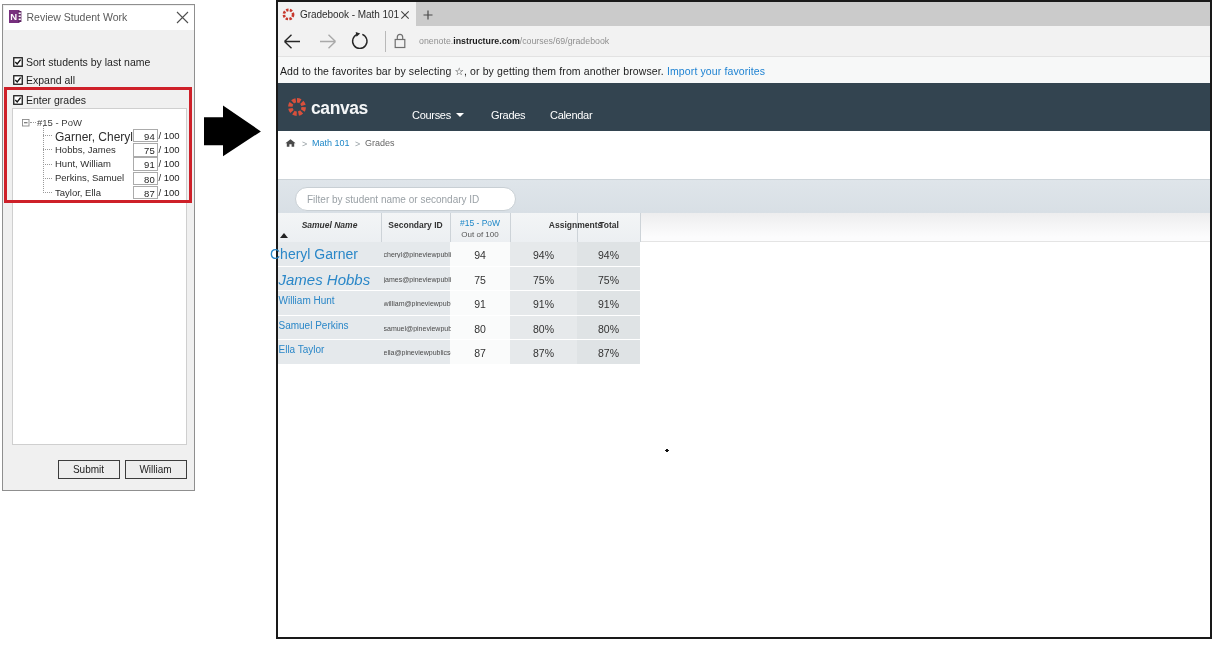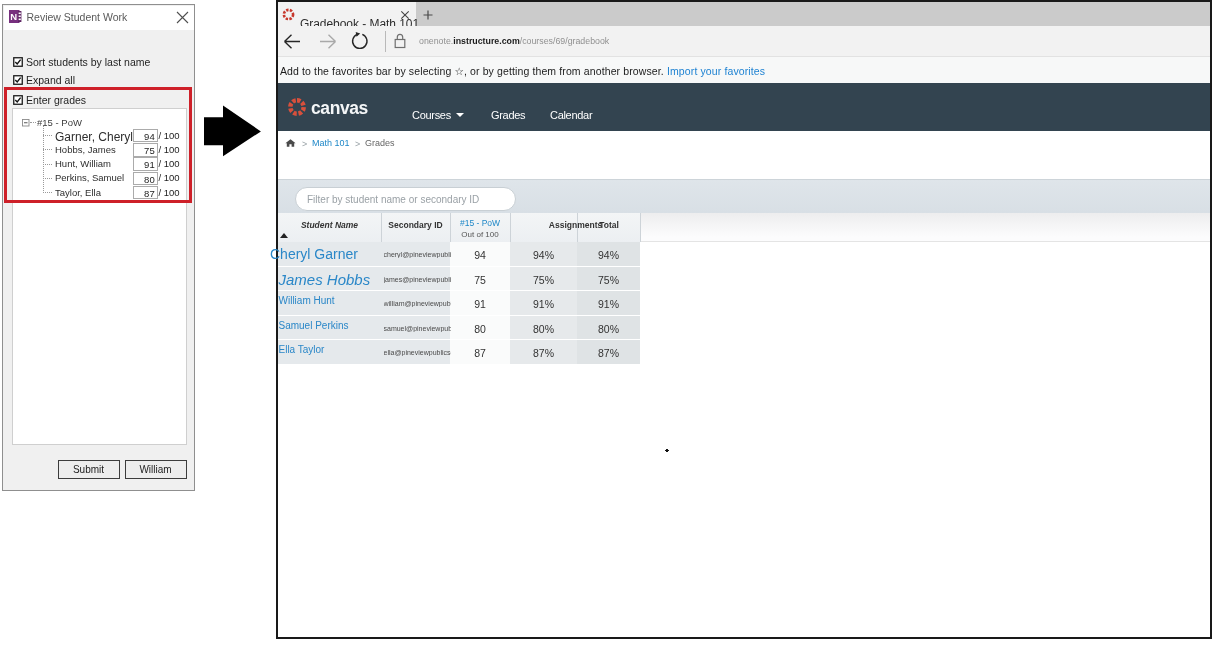--- a/index.html
+++ b/index.html
@@ -86,21 +86,21 @@
   <polygon points="4,17.3 23,17.3 23,5.4 60.9,31.4 23,56.3 23,45.2 4,45.2" fill="#000"></polygon>
 </svg>
 
 <div class="abs" id="win" style="left:276px;top:0px;width:936px;height:639px;border:2px solid #191919;box-sizing:border-box;background:#fff;"></div>
 
 <div class="abs" style="left:278px;top:2px;width:932px;height:24px;background:#cbcbcb;"></div>
 <div class="abs" style="left:278px;top:2px;width:138px;height:24px;background:#f2f2f2;"></div>
 <svg class="abs" style="left:282px;top:8px;" width="13" height="13">
   <circle cx="6.5" cy="6.5" r="4.6" fill="none" stroke="#c7382c" stroke-width="2.6" stroke-dasharray="2.4 1.35"></circle>
 </svg>
-<div class="abs" style="left:300px;top:8.5px;font-size:12px;letter-spacing:-0.05px;color:#2d2d2d;margin-top:8px;">Gradebook - Math 101</div>
+<div class="abs" style="left:300px;top:8.5px;font-size:10px;letter-spacing:-0.05px;color:#2d2d2d;">Gradebook - Math 101</div>
 <svg class="abs" style="left:400px;top:10px;" width="10" height="10">
   <path d="M1.3,1.3 L8.7,8.7 M8.7,1.3 L1.3,8.7" stroke="#444" stroke-width="1.1"></path>
 </svg>
 <svg class="abs" style="left:423px;top:9.5px;" width="10" height="10">
   <path d="M5,0.5 L5,9.5 M0.5,5 L9.5,5" stroke="#4a4a4a" stroke-width="1.2"></path>
 </svg>
 
 <div class="abs" style="left:278px;top:26px;width:932px;height:31px;background:#f2f2f2;border-bottom:1px solid #e2e2e2;box-sizing:border-box;"></div>
 <svg class="abs" style="left:283px;top:33px;" width="18" height="17">
   <path d="M17,8.5 L1.5,8.5 M1.5,8.5 L8.5,1.8 M1.5,8.5 L8.5,15.2" stroke="#262626" stroke-width="1.4" fill="none"></path>
@@ -145,21 +145,21 @@
 <div class="abs" style="left:307px;top:193.5px;font-size:10px;color:#9aa1a6;">Filter by student name or secondary ID</div>
 
 <div id="thead">
     <div class="abs" style="left:278px;top:213px;width:363px;height:28.5px;background:linear-gradient(180deg,#f3f5f6 0%,#eceff2 100%);"></div>
     <div class="abs" style="left:641px;top:213px;width:569px;height:28.5px;background:linear-gradient(180deg,#ededee 0%,#fcfcfd 85%);border-bottom:1px solid #e4e4e4;box-sizing:border-box;"></div>
     <div class="abs" style="left:381px;top:213px;width:1px;height:28.5px;background:#cdd3d8;"></div>
     <div class="abs" style="left:450px;top:213px;width:1px;height:28.5px;background:#cdd3d8;"></div>
     <div class="abs" style="left:510px;top:213px;width:1px;height:28.5px;background:#cdd3d8;"></div>
     <div class="abs" style="left:577px;top:213px;width:1px;height:28.5px;background:#cdd3d8;"></div>
     <div class="abs" style="left:640px;top:213px;width:1px;height:28.5px;background:#cdd3d8;"></div>
-    <div class="abs" style="left:278px;top:220px;width:103px;text-align:center;font-size:8.5px;font-weight:bold;font-style:italic;color:#333;">Student Name</div>
+    <div class="abs" style="left:278px;top:220px;width:103px;text-align:center;font-size:8.5px;font-weight:bold;font-style:italic;color:#333;">Samuel Name</div>
     <div class="abs" style="left:280px;top:233px;width:0;height:0;border-left:4.2px solid transparent;border-right:4.2px solid transparent;border-bottom:5.5px solid #222;"></div>
     <div class="abs" style="left:381px;top:220px;width:69px;text-align:center;font-size:8.5px;font-weight:bold;color:#333;">Secondary ID</div>
     <div class="abs" style="left:450px;top:217.5px;width:60px;text-align:center;font-size:8.5px;color:#2088c8;">#15 - PoW</div>
     <div class="abs" style="left:450px;top:229.5px;width:60px;text-align:center;font-size:8px;color:#555;">Out of 100</div>
     <div class="abs" style="left:510px;top:220px;width:67px;text-align:center;font-size:8.5px;font-weight:bold;color:#333;margin-left:32px;">Assignments</div>
     <div class="abs" style="left:577px;top:220px;width:64px;text-align:center;font-size:8.5px;font-weight:bold;color:#333;">Total</div>
   </div>
 
 <div id="rows">
     <div class="abs" style="left:278px;top:242px;width:103px;height:23.6px;background:#e5e9ec;"></div>

